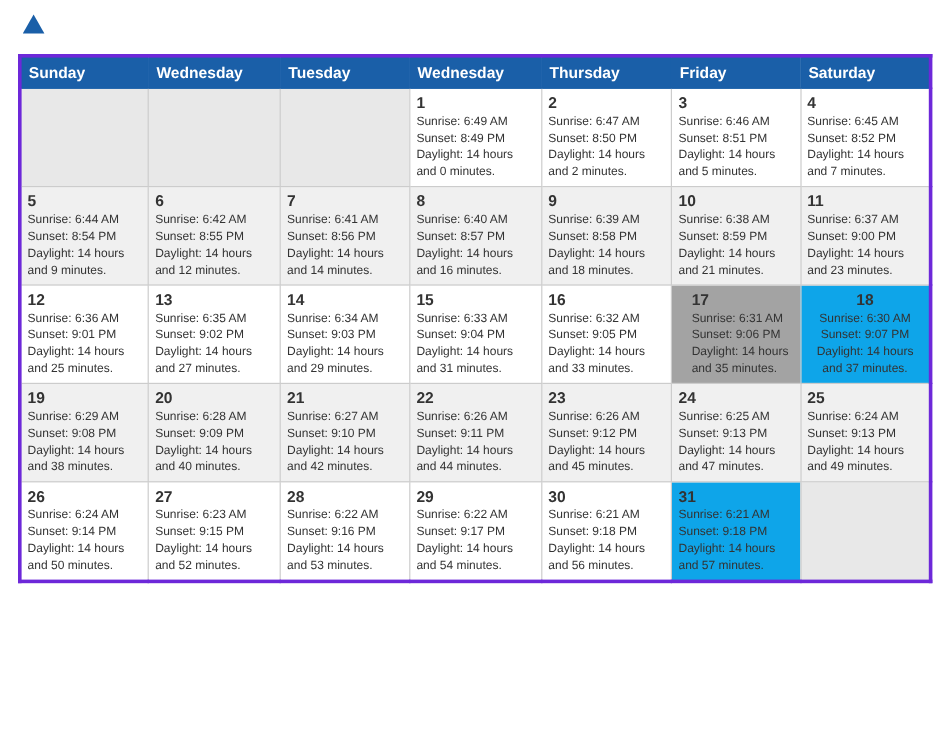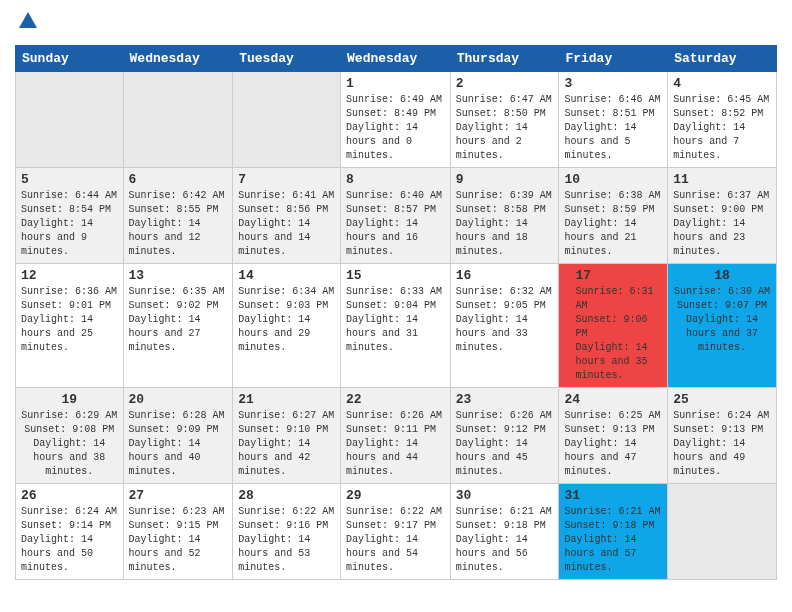--- a/index.html
+++ b/index.html
@@ -52,22 +52,21 @@
       color: #333;
       line-height: 1.1;
     }
     .title-location {
       font-size: 16px;
       color: #333;
     }
     .calendar {
       width: 100%;
       border-collapse: collapse;
-      border: 1px solid #6d28d9;
-      font-family: Liberation Mono, monospace;
+      border: 3px solid #6d28d9;
     }
     .calendar th {
       background: #1a5fa8;
       color: #fff;
       text-align: left;
       padding: 5px 6px;
       font-size: 13px;
       font-weight: bold;
       border: 1px solid #1a5fa8;
     }
@@ -208,31 +207,31 @@
             <div class="day-info">Sunrise: 6:34 AM<br>Sunset: 9:03 PM<br>Daylight: 14 hours and 29 minutes.</div>
           </td>
           <td style="background: rgb(255, 255, 255);">
             <span class="day-number">15</span>
             <div class="day-info">Sunrise: 6:33 AM<br>Sunset: 9:04 PM<br>Daylight: 14 hours and 31 minutes.</div>
           </td>
           <td style="background: rgb(255, 255, 255);">
             <span class="day-number">16</span>
             <div class="day-info">Sunrise: 6:32 AM<br>Sunset: 9:05 PM<br>Daylight: 14 hours and 33 minutes.</div>
           </td>
-          <td style="background: #ef4444; padding-left: 16px;">
+          <td style="background: #a3a3a3; padding-left: 16px;">
             <span class="day-number">17</span>
             <div class="day-info">Sunrise: 6:31 AM<br>Sunset: 9:06 PM<br>Daylight: 14 hours and 35 minutes.</div>
           </td>
           <td style="background: #0ea5e9; text-align: center;">
             <span class="day-number">18</span>
             <div class="day-info">Sunrise: 6:30 AM<br>Sunset: 9:07 PM<br>Daylight: 14 hours and 37 minutes.</div>
           </td>
         </tr>
         <tr>
-          <td style="background: rgb(240, 240, 240); text-align: center;">
+          <td style="background: rgb(240, 240, 240);">
             <span class="day-number">19</span>
             <div class="day-info">Sunrise: 6:29 AM<br>Sunset: 9:08 PM<br>Daylight: 14 hours and 38 minutes.</div>
           </td>
           <td style="background: rgb(240, 240, 240);">
             <span class="day-number">20</span>
             <div class="day-info">Sunrise: 6:28 AM<br>Sunset: 9:09 PM<br>Daylight: 14 hours and 40 minutes.</div>
           </td>
           <td style="background: rgb(240, 240, 240);">
             <span class="day-number">21</span>
             <div class="day-info">Sunrise: 6:27 AM<br>Sunset: 9:10 PM<br>Daylight: 14 hours and 42 minutes.</div>

